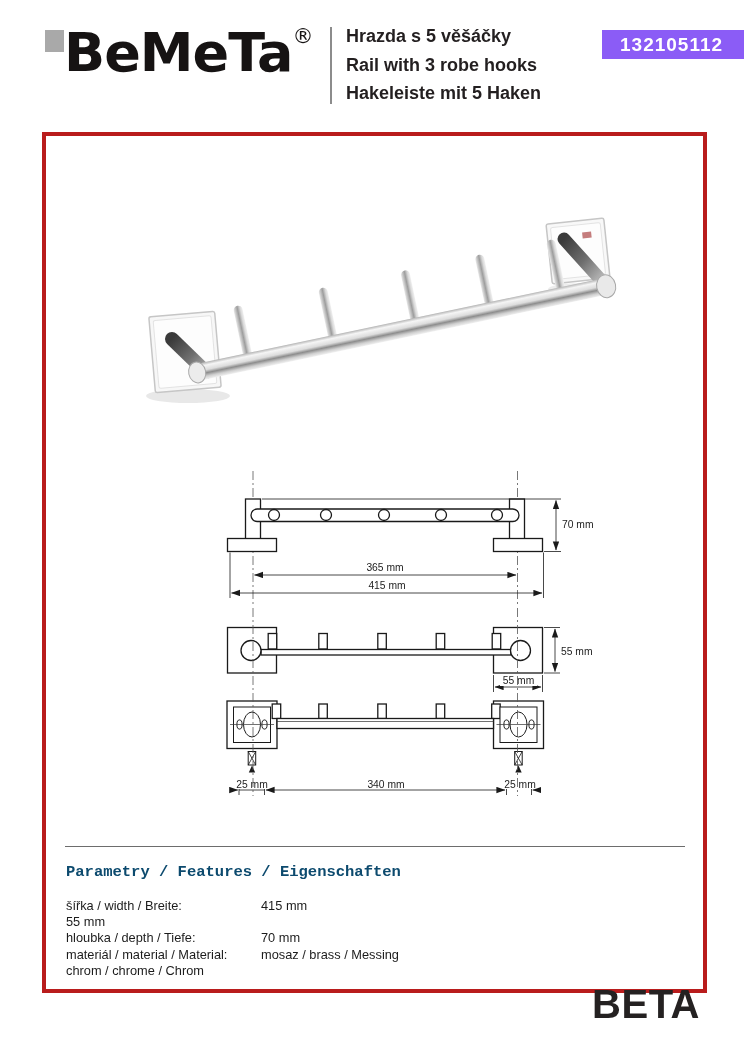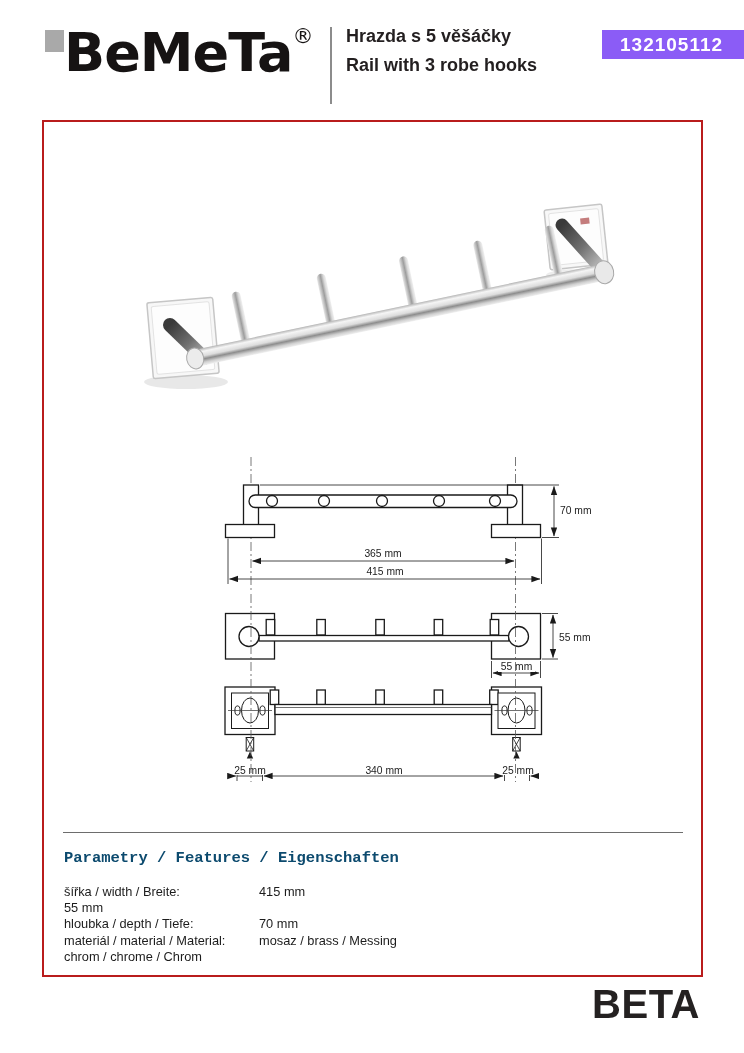--- a/index.html
+++ b/index.html
@@ -10,21 +10,21 @@
   .logo-text{position:absolute;left:64px;top:18px;font-family:"DejaVu Sans",sans-serif;
              font-weight:700;font-size:54px;letter-spacing:-1px;color:#161313;line-height:1;margin-top:8px;}
   .logo-reg{font-size:21px;font-weight:400;vertical-align:28px;letter-spacing:0;}
   .header-divider{position:absolute;left:330px;top:27px;width:2px;height:77px;background:#8c8c8c;}
   .product-titles{position:absolute;left:346px;top:22px;}
   .product-titles div{font-weight:700;font-size:18px;color:#231f20;line-height:28.5px;white-space:nowrap;}
   .code-badge{position:absolute;left:602px;top:30px;width:148px;height:29px;background:#8b5cf6;
               color:#ffffff;font-weight:700;font-size:19px;line-height:29px;padding-left:18px;
               box-sizing:border-box;letter-spacing:1px;}
   
-  .main-box{position:absolute;left:42px;top:120px;width:657px;height:853px;border:2px solid #b91c1c;}
+  .main-box{position:absolute;left:42px;top:132px;width:657px;height:853px;border:4px solid #b91c1c;}
   .photo-svg{position:absolute;left:46px;top:63px;}
   .drawing-svg{position:absolute;left:138px;top:330px;}
   .box-divider{position:absolute;left:19px;top:710px;width:620px;height:1px;background:#6d6d6d;}
   .specs{position:absolute;left:20px;top:727px;width:600px;}
   .specs-title{font-weight:700;font-size:15.5px;color:#0c4a6e;margin-bottom:17px;font-family:Liberation Mono, monospace;}
   .spec-row{display:flex;font-size:12.8px;color:#1c1c1c;line-height:16.2px;}
   .spec-label{width:195px;}
   .spec-value{}
   
   .footer-series{position:absolute;left:440px;top:982px;width:260px;text-align:right;
@@ -35,20 +35,21 @@
 <body>
 
 <div class="page">
 
   <div class="logo-square"></div>
   <div class="logo-text"><span>BeMeTa</span><span class="logo-reg">®</span></div>
   <div class="header-divider"></div>
   <div class="product-titles">
     <div>Hrazda s 5 věšáčky</div>
     <div>Rail with 3 robe hooks</div>
+    <div>Hakeleiste mit 5 Haken</div>
   </div>
   <div class="code-badge">132105112</div>
 
   <div class="main-box">
 
     <svg class="photo-svg" width="540" height="210" viewBox="0 0 540 210">
       <defs>
         <linearGradient id="railG" x1="0" y1="0" x2="0" y2="1">
           <stop offset="0" stop-color="#b5b5b5"></stop>
             <stop offset="0.18" stop-color="#f5f5f5"></stop>

